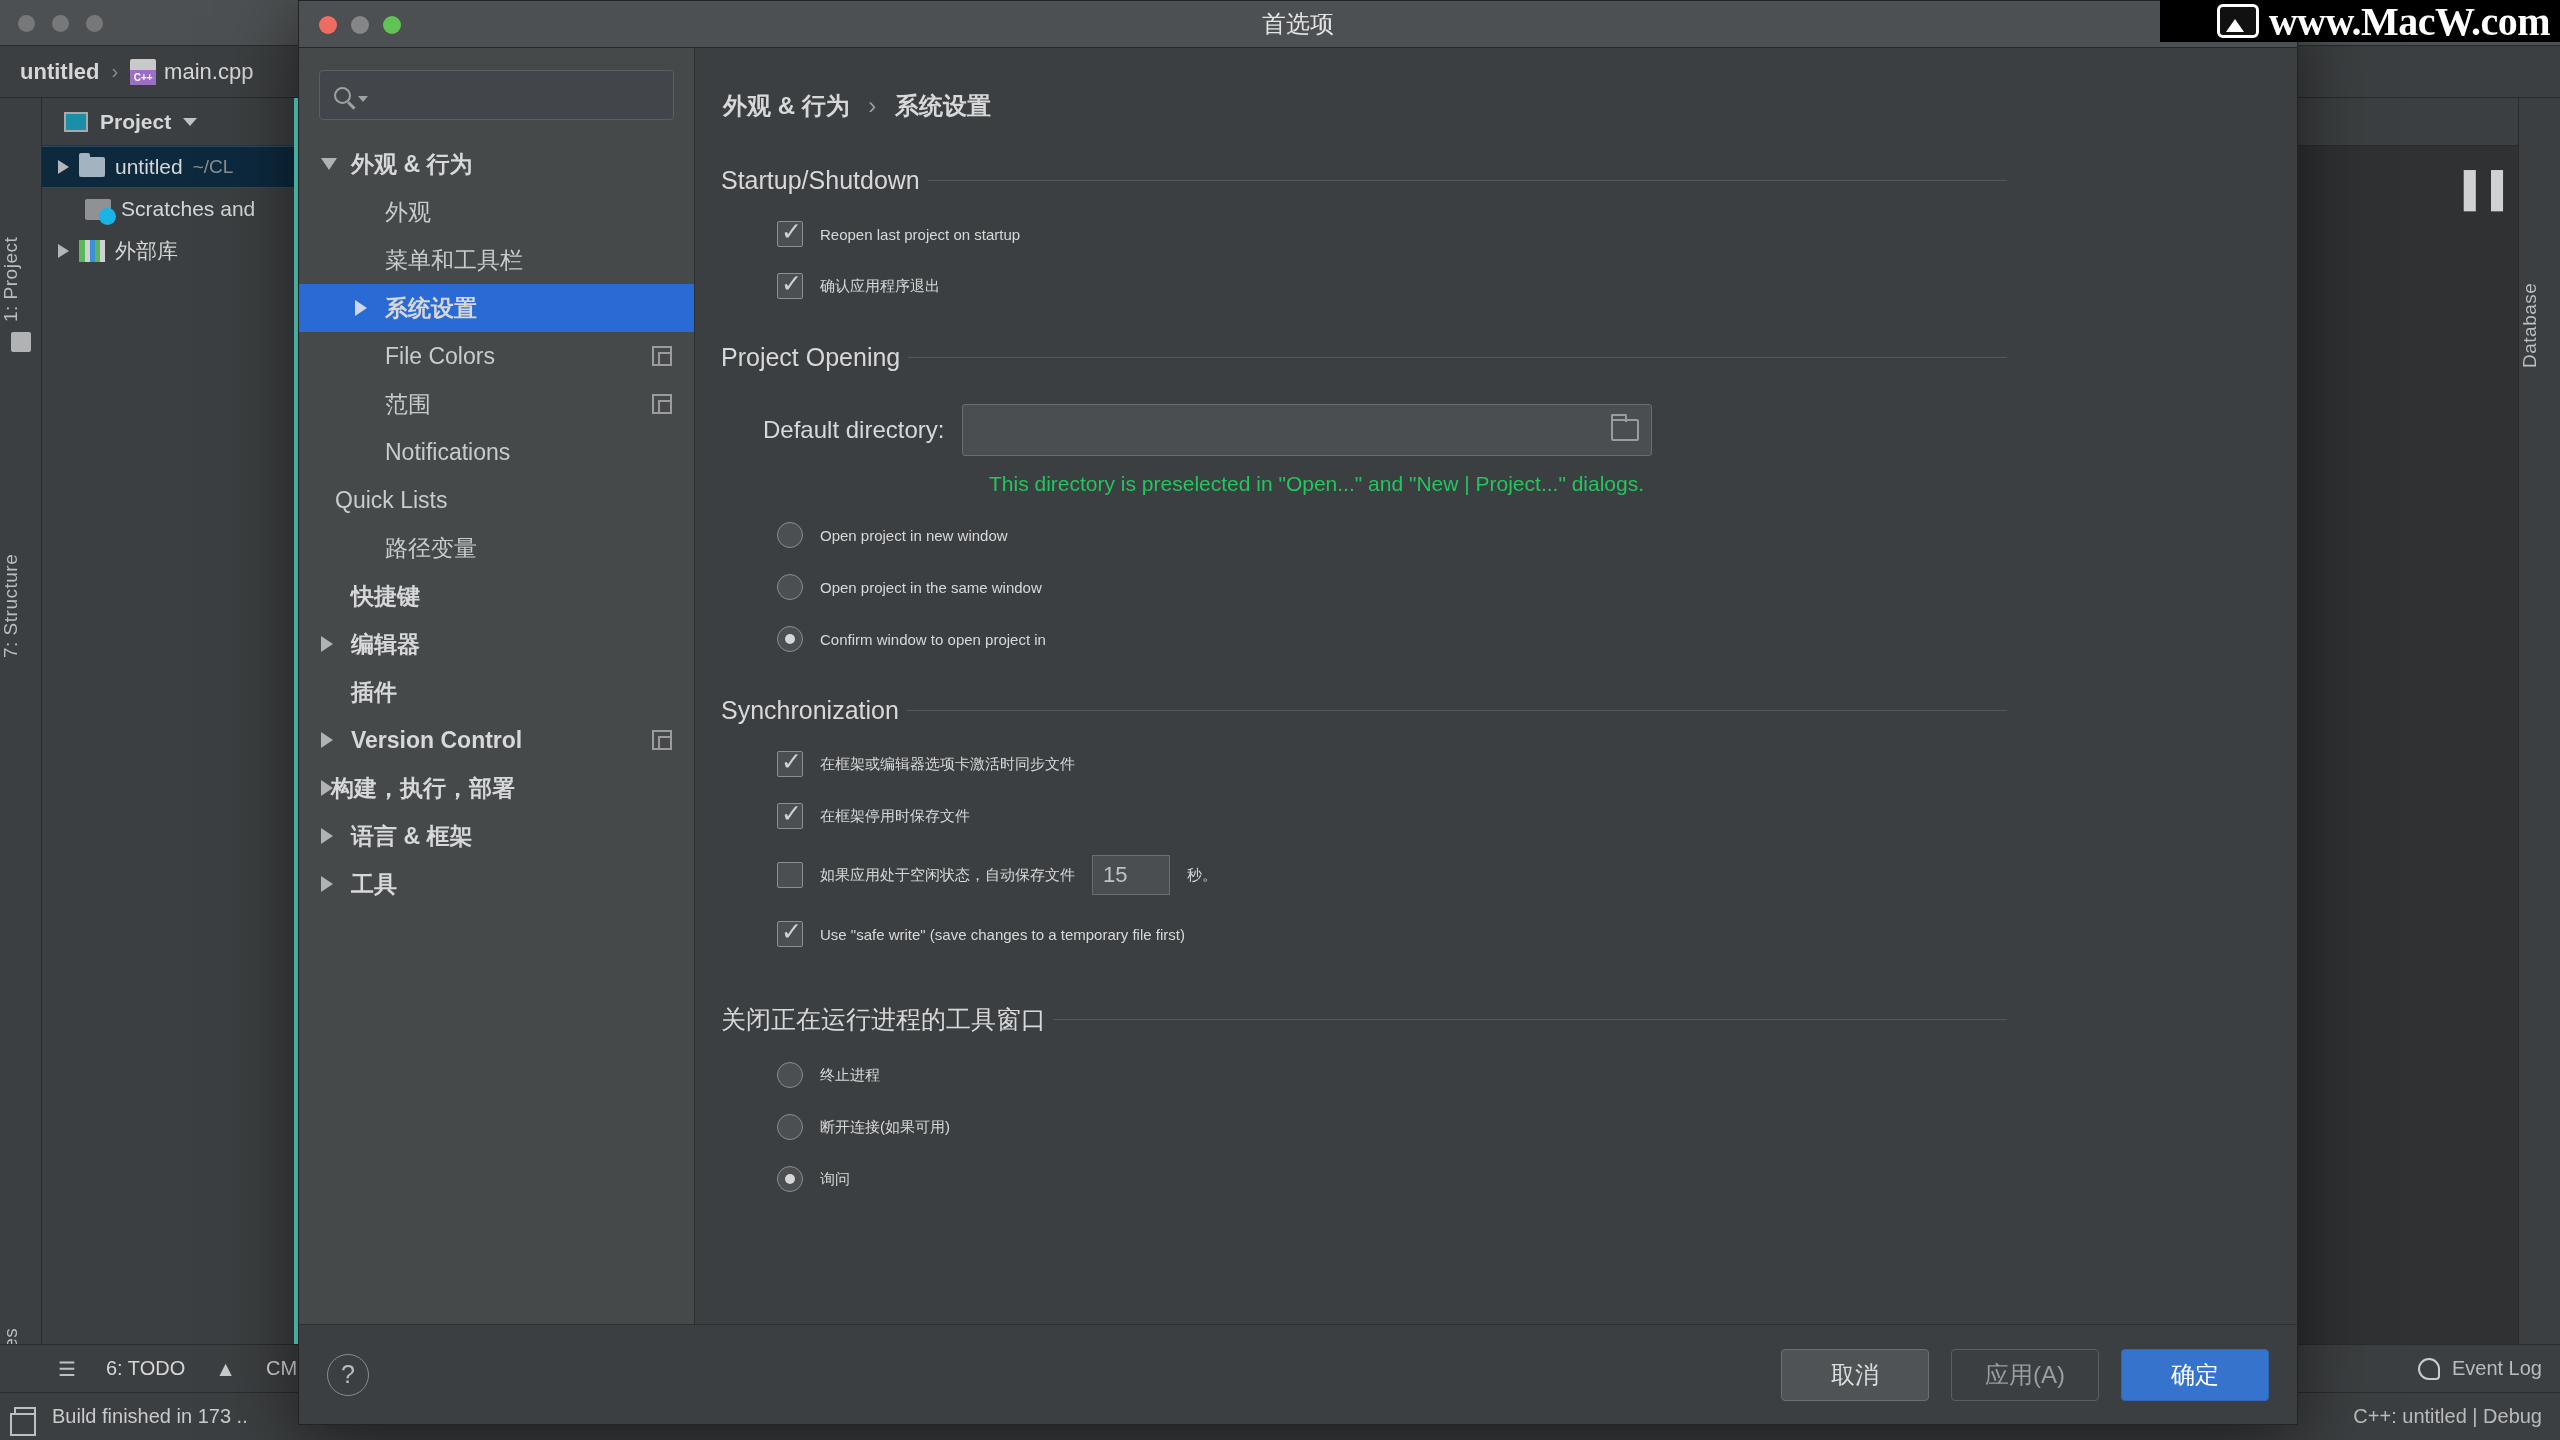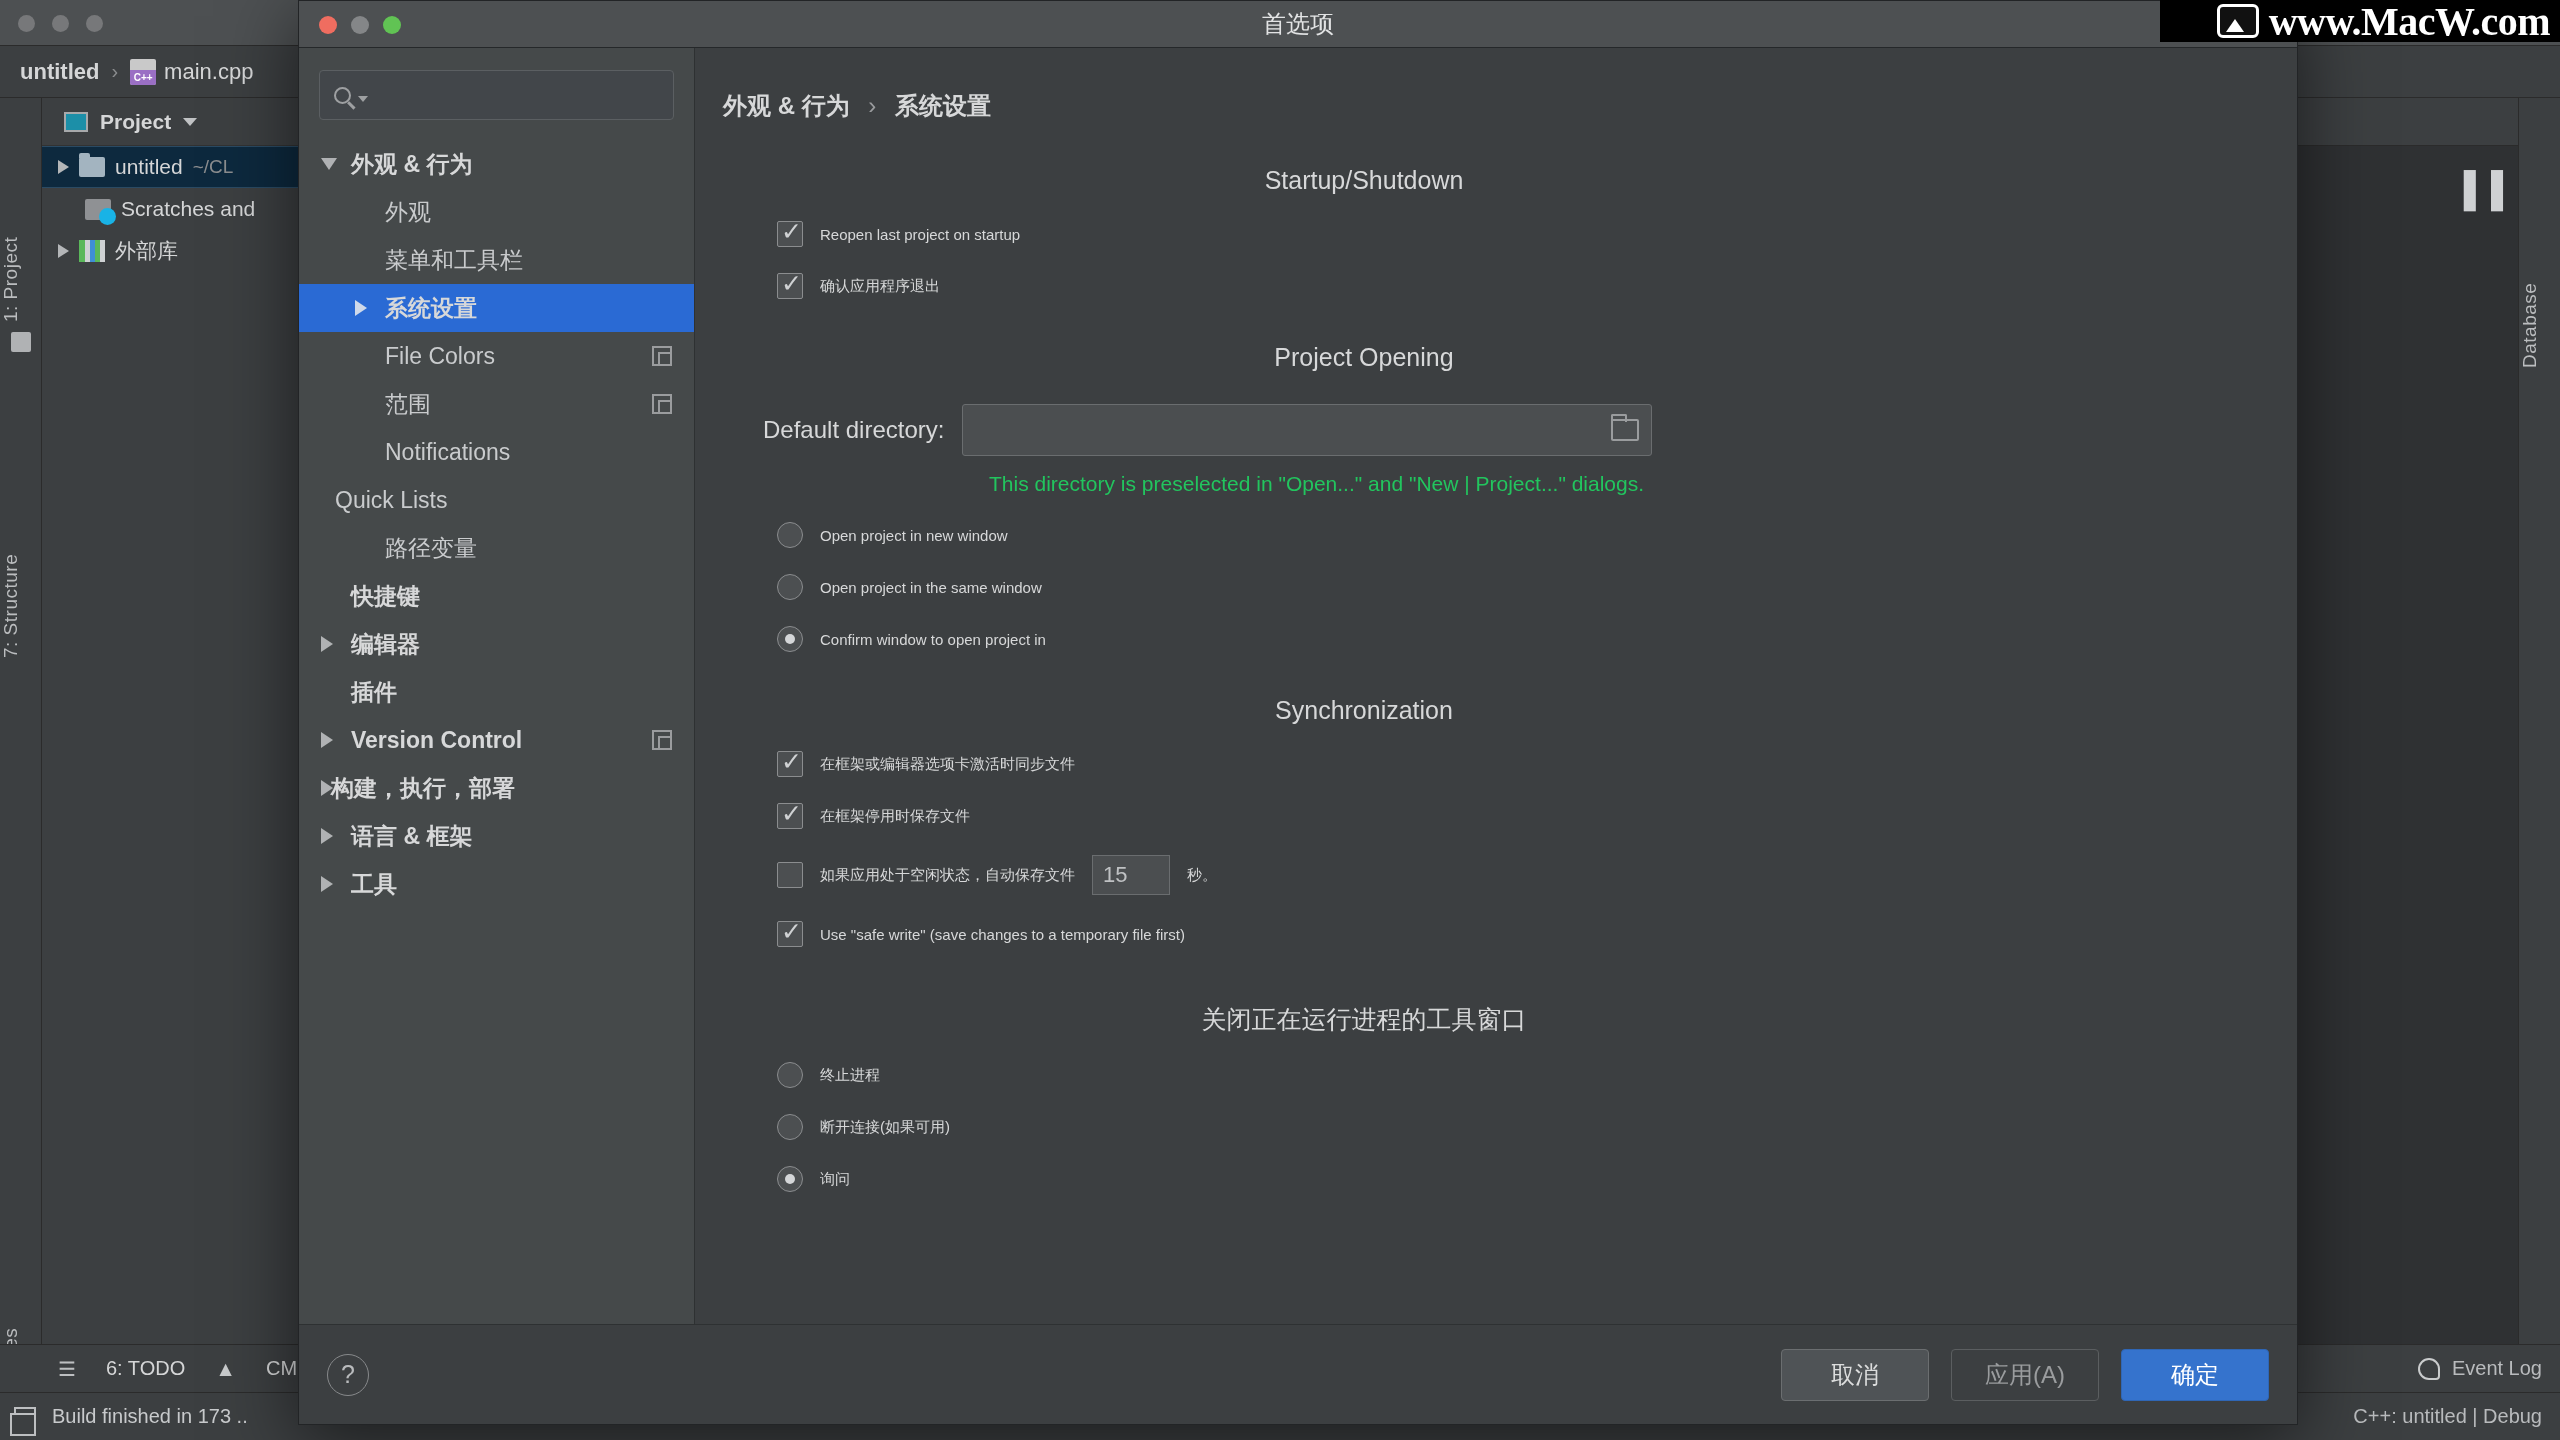--- a/index.html
+++ b/index.html
@@ -64,21 +64,21 @@
           letter-spacing: .5px; }
   .vtab.project { top: 14px; height: 210px; }
   .vtab.structure { top: 330px; height: 230px; }
   .vtab.favorites { top: 1120px; height: 215px; }
   .vtab-ico { position:absolute; left: 11px; width: 20px; height: 20px; }
   .ico-folder { background: #b0b2b4; border-radius: 2px 2px 2px 2px; }
   .ico-star { color:#c6c8ca; font-size:24px; line-height:20px; }
 
   .ide-projectpanel {
     position: absolute; left: 42px; top: 98px; width: 258px; bottom: 96px;
-    background: #3c3f41; border-right: 1px solid #5eead4;
+    background: #3c3f41; border-right: 6px solid #5eead4;
   }
   .pp-head { height: 48px; display:flex; align-items:center; padding-left: 22px; gap: 12px;
              border-bottom: 1px solid #323232; }
   .pp-icon-proj { width: 24px; height: 20px; border: 2px solid #a7a9ab; background: #1c8fa8; }
   .pp-title { color: #d5d6d7; font-size: 21px; font-weight: bold; }
   .pp-caret { width:0;height:0;border-top:8px solid #c0c2c4;border-left:7px solid transparent;border-right:7px solid transparent; }
 
   .tree-row { height: 42px; display:flex; align-items:center; gap: 10px; padding-left: 16px; font-size: 21px; color: #d5d6d7; white-space: nowrap; }
   .tree-row.sel { background: #0d293e; border-top:1px solid #2a4a63; border-bottom:1px solid #2a4a63; }
   .tw { width: 0; height: 0; border-left: 11px solid #b4b6b8; border-top: 7px solid transparent; border-bottom: 7px solid transparent; }
@@ -169,21 +169,21 @@
   .a-down { width:0;height:0;border-top:12px solid #b0b2b4;border-left:8px solid transparent;border-right:8px solid transparent; }
   .s-row.sel .a-right { border-left-color:#cfd9ea; }
   .s-copy { position:absolute; right: 22px; width:20px;height:20px;border:2px solid #9a9c9e; }
   .s-copy::before{content:"";position:absolute;left:4px;top:4px;width:10px;height:10px;border:2px solid #9a9c9e;background:#45494a;}
 
   .dlg-main { flex:1; background: #3c3f41; position: relative; padding: 0 0 0 0; overflow:hidden; }
   .breadcrumb { padding: 42px 0 0 28px; font-size: 24px; color:#d7d8d9; font-weight:bold; }
   .breadcrumb .bsep { color:#9a9c9e; font-weight: normal; margin: 0 12px; }
 
   .sec { margin: 44px 0 0 26px; }
-  .sec-head { display:flex; align-items:center; gap:0; padding-right: 290px; flex-direction: column; }
+  .sec-head { display:flex; align-items:center; gap:8px; padding-right: 290px; }
   .sec-title { color:#d7d8d9; font-size: 25px; white-space:nowrap; }
   .sec-line { flex:1; height:1px; background:#55585a; }
 
   .opt-row { display:flex; align-items:center; gap: 17px; margin: 26px 0 0 56px; }
   .cbx { width: 26px; height: 26px; border:1px solid #8b8d8f; background:#4c4f51; border-radius:2px; position:relative; flex:none; }
   .cbx.on::after{ content:"✓"; position:absolute; left:3px; top:-5px; font-size:25px; color:#cfd1d3; }
   .rdo { width: 26px; height: 26px; border:1.5px solid #8b8d8f; background:#4c4f51; border-radius:50%; position:relative; flex:none; }
   .rdo.on::after{ content:""; position:absolute; left:7px; top:7px; width:10px; height:10px; border-radius:50%; background:#d4d6d8; }
   .opt-label { color:#d7d8d9; font-size: 15px; }
 

